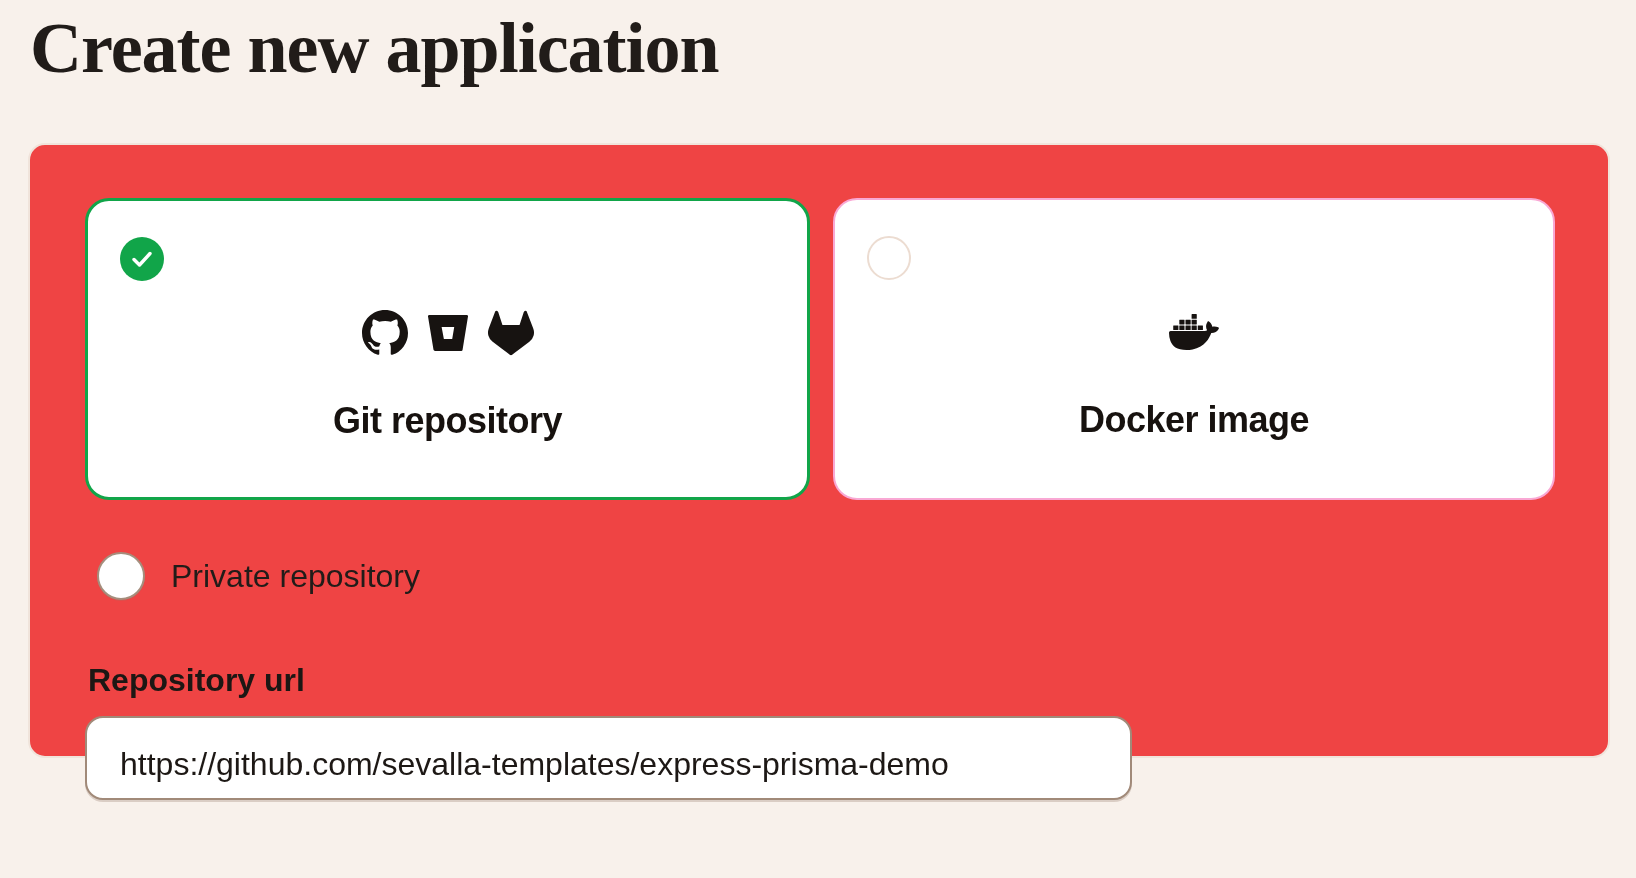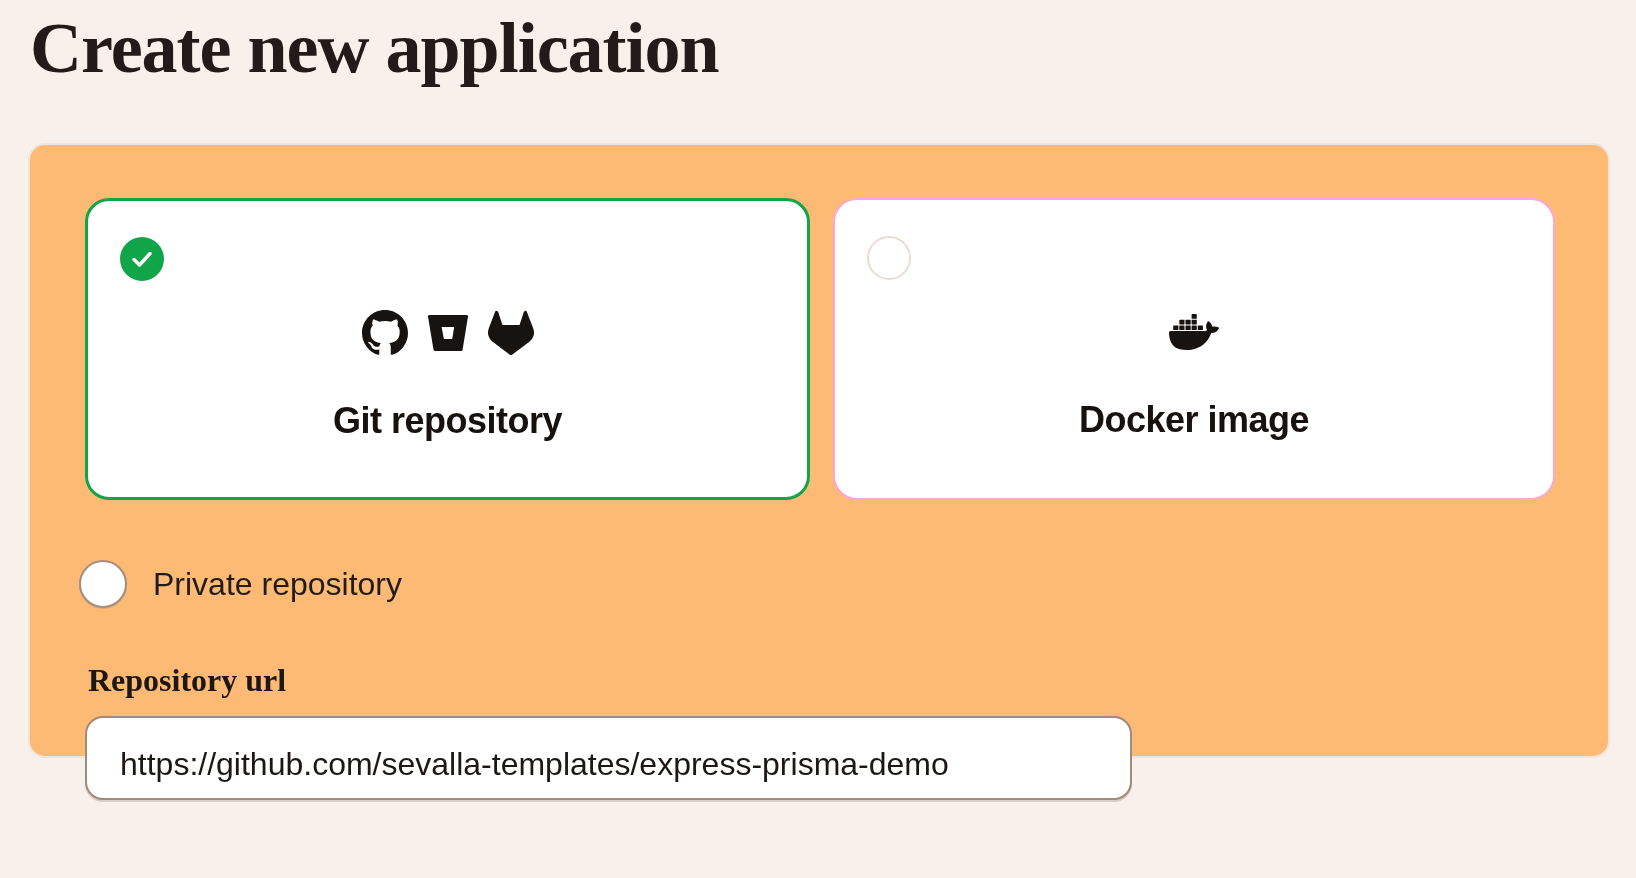--- a/index.html
+++ b/index.html
@@ -10,21 +10,21 @@
     font-family:"Liberation Sans", sans-serif; color:#1e1916;
   }
   .page-title {
     position:absolute; left:30px; top:4px;
     font-family:"Liberation Serif", serif;
     font-size:72px; font-weight:700; letter-spacing:-1px;
     color:#211c19; line-height:88px;
   }
   .panel {
     position:absolute; left:28px; top:143px; width:1582px; height:615px;
-    background:#fdba74; border:2px solid #f0e4db; border-radius:17px;
+    background:#ef4444; border:2px solid #f0e4db; border-radius:17px;
   }
   
   .card {
     position:absolute; top:53px; height:302px; background:#fff;
     border-radius:24px; cursor:pointer;
   }
   .card-git    { left:55px;  width:725px; border:3px solid #11a549; }
   .card-docker { left:803px; width:722px; border:2px solid #f9a8d4; }
   .select-circle {
     position:absolute; left:32px; top:36px; width:44px; height:44px;
@@ -37,41 +37,41 @@
     display:flex; align-items:center; justify-content:center; gap:20px;
   }
   .card-icons svg { fill:#171311; }
   .card-label {
     position:absolute; left:0; right:0; top:198px;
     text-align:center; font-size:36px; font-weight:700;
     color:#17120f; line-height:44px; letter-spacing:-0.5px;
   }
   
   .radio-row {
-    position:absolute; left:49px; top:407px;
-    display:flex; align-items:flex-end; gap:34px;margin-top:8px;
+    position:absolute; left:67px; top:407px;
+    display:flex; align-items:flex-end; gap:34px;
   }
   .radio-option {
     display:flex; align-items:center; gap:26px; cursor:pointer;
     font-size:32px; font-weight:500; color:#211c19;
   }
   .radio-ring {
     width:48px; height:48px; border-radius:50%; background:#fff;
     border:2.5px solid #a58e7d; flex:0 0 auto;
     display:flex; align-items:center; justify-content:center;
     box-shadow:0 1px 0 rgba(150,123,106,.25);
   }
   .radio-dot { width:27px; height:27px; border-radius:50%; background:#1d1815; }
   
   .field { position:absolute; top:517px; }
   .field-repo   { left:55px;  width:1047px; }
   .field-branch { left:1094px; width:462px; }
   .field-label {
     display:block; font-size:32px; font-weight:600; color:#1c1714;
-    line-height:36px; margin-left:3px;font-family:Liberation Serif, serif;
+    line-height:36px; margin-left:3px;
   }
   .field input {
     margin-top:18px; width:100%; height:84px;
     border:2px solid #a18a79; border-radius:18px; background:#fff;
     font-family:"Liberation Sans", sans-serif;
     font-size:32px; color:#1d1815; padding:12px 30px 0 33px;
     box-shadow:0 2px 0 rgba(150,123,106,.3); outline:none;
   }
 </style>
 </head>

